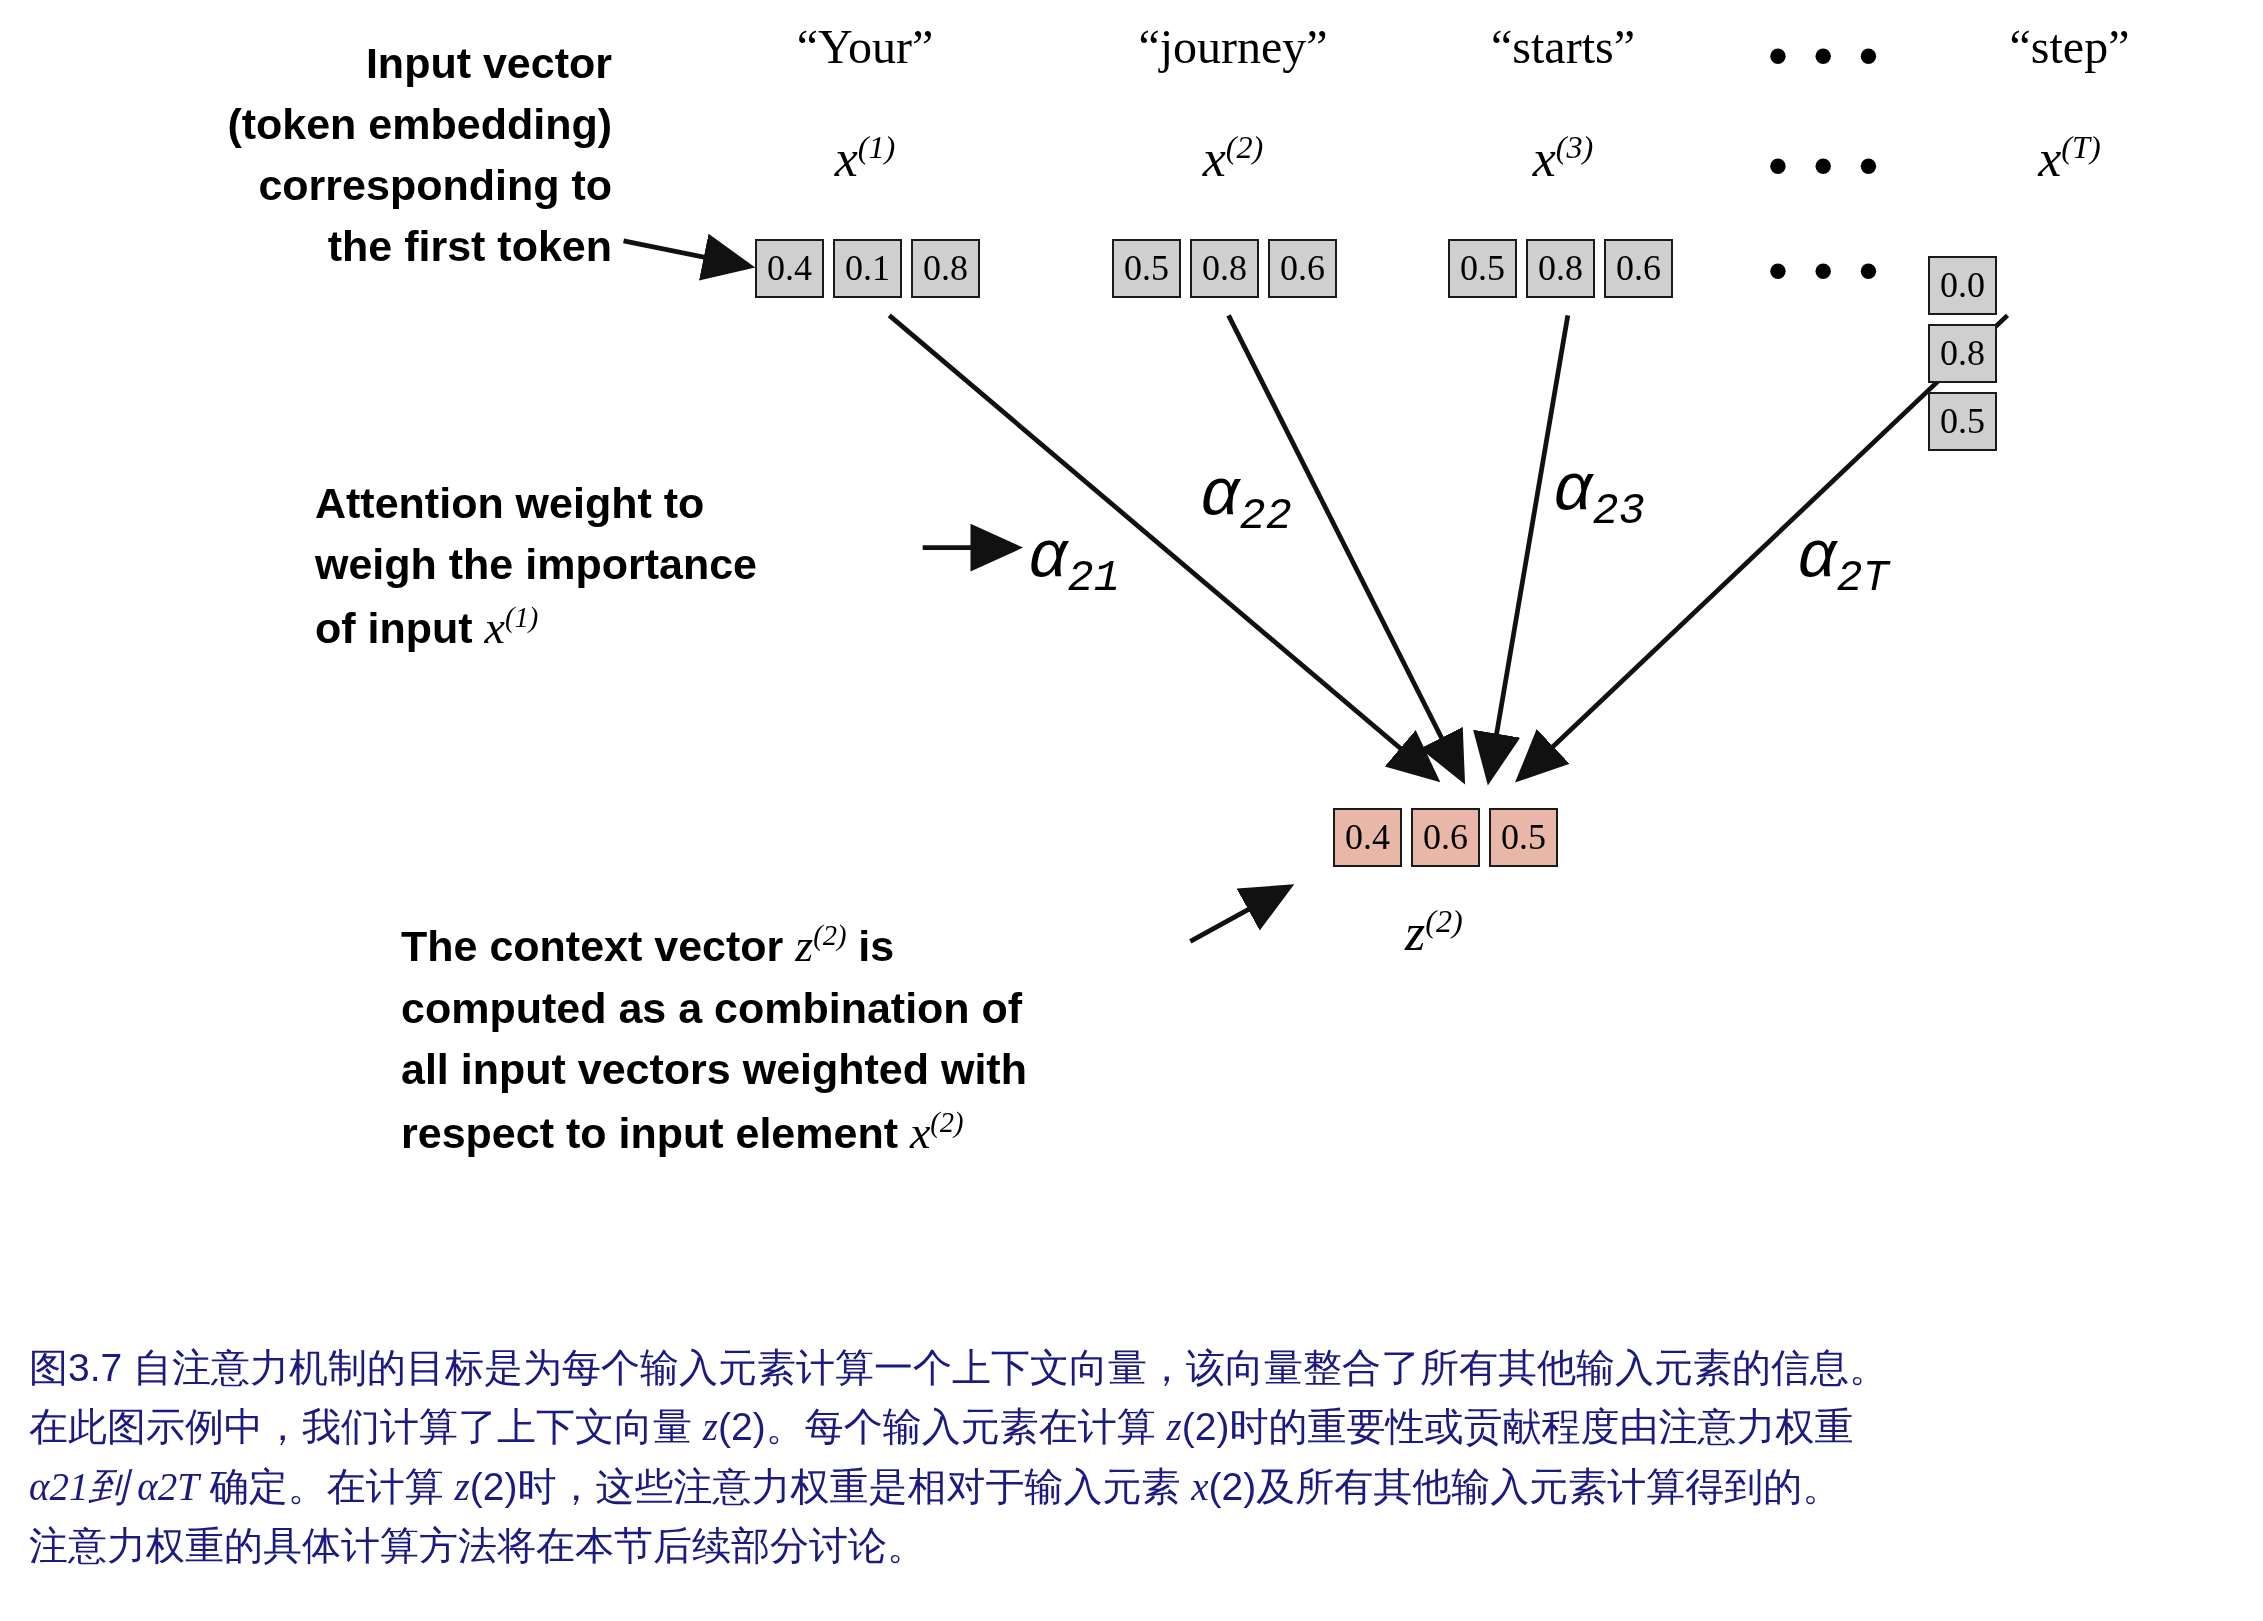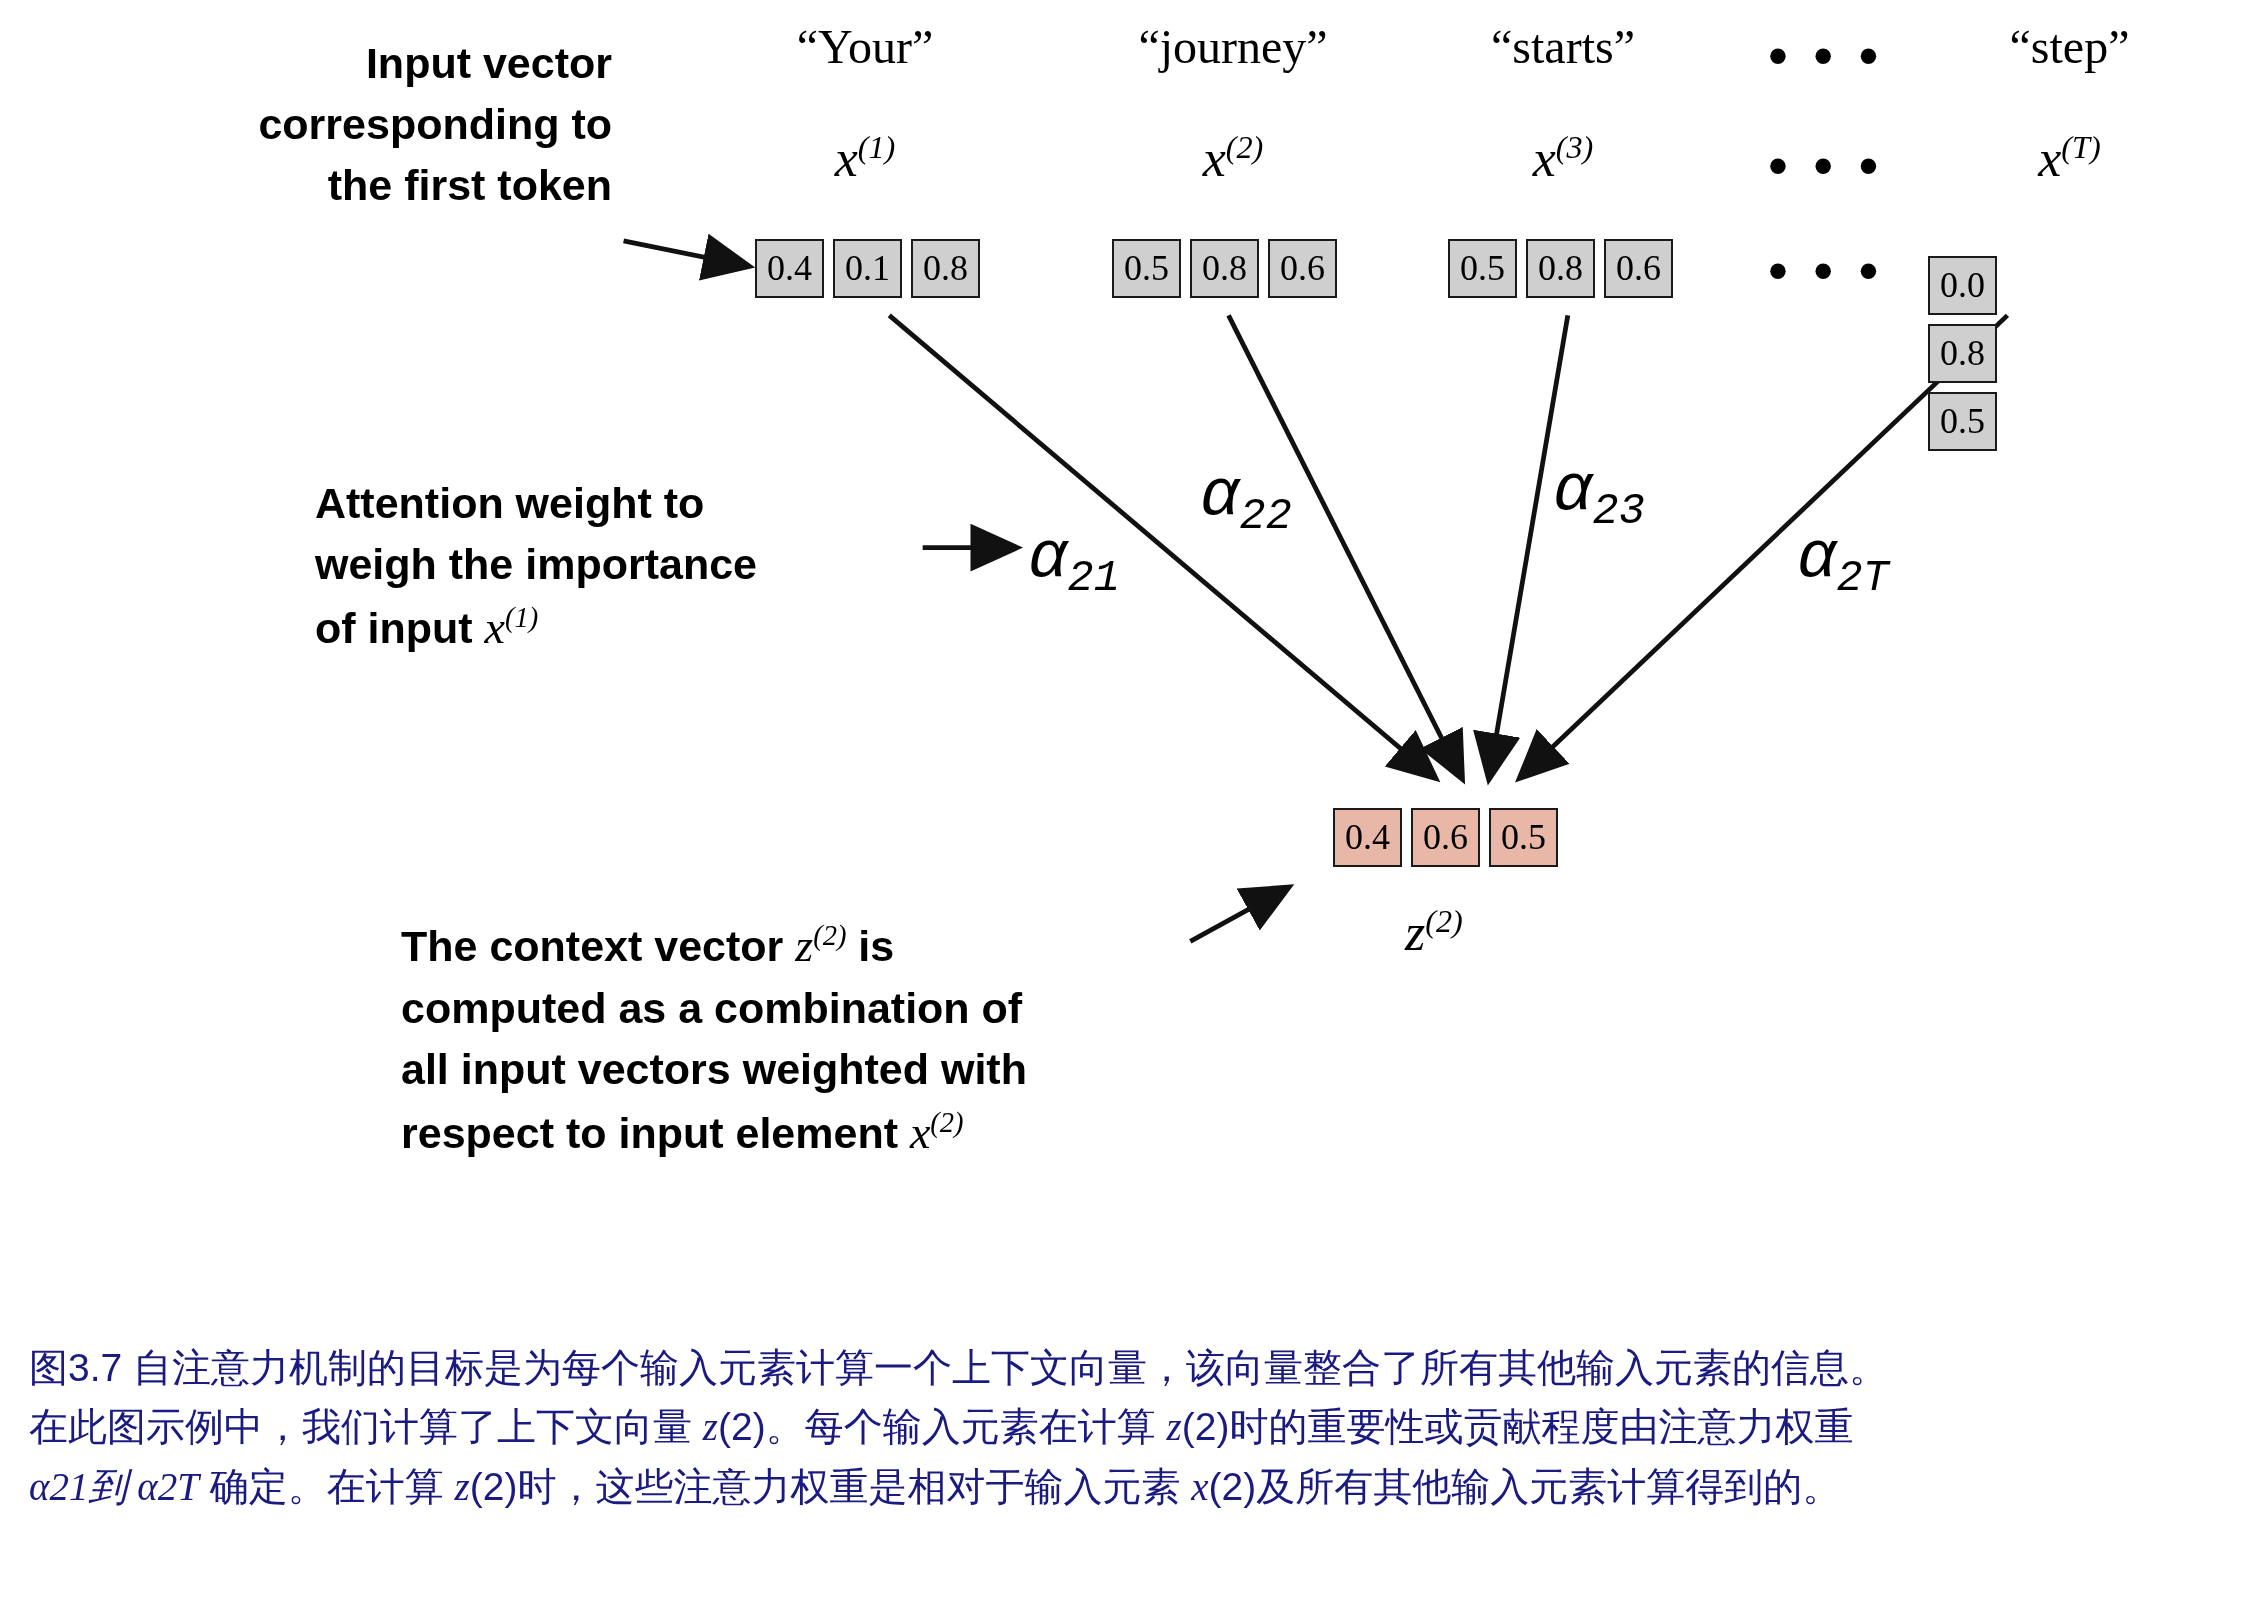--- a/index.html
+++ b/index.html
@@ -213,20 +213,21 @@
     <span>x</span><sup>(T)</sup>
   </div>
   <div class="abs vector" style="left:1928px; top:256px;flex-direction:column;">
     <div class="cell">0.0</div>
     <div class="cell">0.8</div>
     <div class="cell">0.5</div>
   </div>
 
   <div class="abs annot annot-r" style="left:115px; top:33px; width:497px;">
     <div>Input vector</div>
+    <div>(token embedding)</div>
     <div>corresponding to</div>
     <div>the first token</div>
   </div>
 
   <div class="abs annot annot-c" style="left:315px; top:473px; width:593px;">
     <div>Attention weight to</div>
     <div>weigh the importance</div>
     <div>
       <span>of input </span><span class="mathit">x</span><span class="mathit"><sup>(1)</sup></span>
     </div>
@@ -268,14 +269,15 @@
 </div>
 
 <div id="caption">
   <p>图3.7 自注意力机制的目标是为每个输入元素计算一个上下文向量，该向量整合了所有其他输入元素的信息。</p>
   <p>
     <span>在此图示例中，我们计算了上下文向量 </span><span class="ital">z</span><span>(2)。每个输入元素在计算 </span><span class="ital">z</span><span>(2)时的重要性或贡献程度由注意力权重</span>
   </p>
   <p>
     <span class="ital">α21到 </span><span class="ital">α2T</span><span> 确定。在计算 </span><span class="ital">z</span><span>(2)时，这些注意力权重是相对于输入元素 </span><span class="ital">x</span><span>(2)及所有其他输入元素计算得到的。</span>
   </p>
+  <p>注意力权重的具体计算方法将在本节后续部分讨论。</p>
 </div>
 
 
 </body></html>

